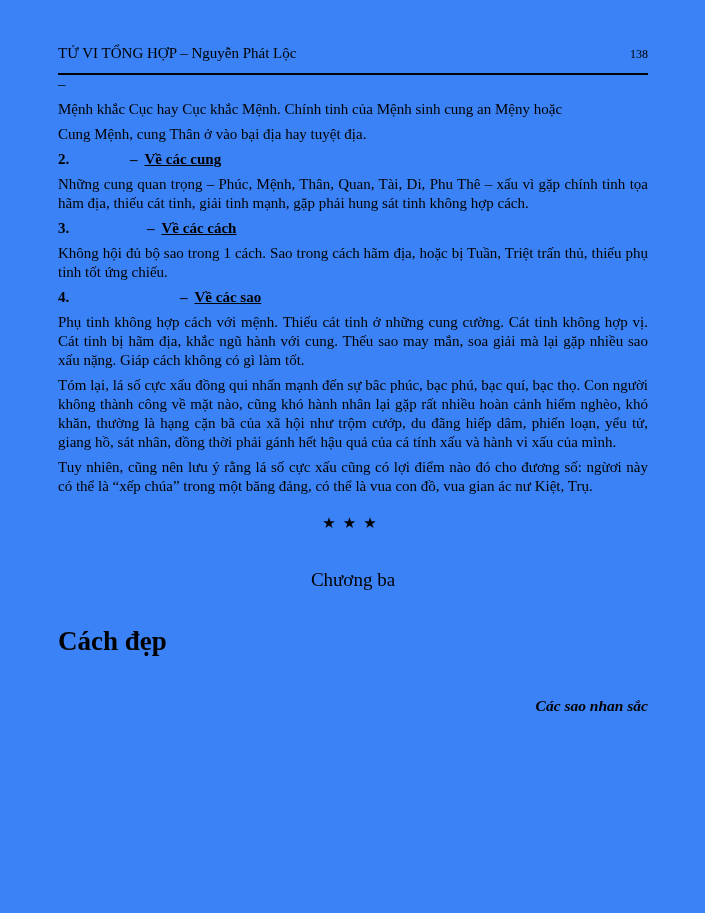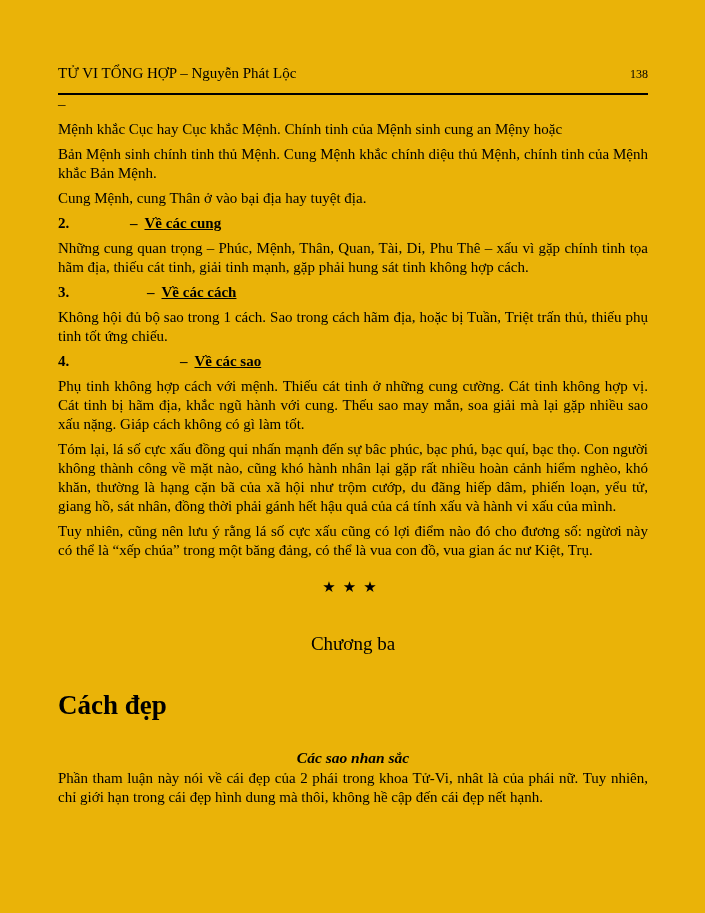--- a/index.html
+++ b/index.html
@@ -1,25 +1,25 @@
 <!DOCTYPE html>
 <html lang="vi"><head>
 <meta charset="utf-8">
 <style>
   html, body { margin: 0; padding: 0; background: #ffffff; }
   .page {
     position: relative;
     width: 705px;
     height: 913px;
     box-sizing: border-box;
-    background: #eab308;
+    background: #3b82f6;
     color: #000000;
     font-family: "Liberation Serif", "DejaVu Serif", serif;
     font-size: 15px;
-    padding: 64px 57px 0 58px;
+    padding: 44px 57px 0 58px;
     overflow: hidden;
   }
   .page-header {
     display: flex;
     justify-content: space-between;
     align-items: baseline;
     line-height: 19px;
     white-space: nowrap;
   }
   .page-header .pageno { font-size: 12px; }
@@ -61,22 +61,22 @@
     line-height: 22px;
   }
   .chapter-title {
     margin-top: 36px;
     text-align: left;
     font-weight: bold;
     font-size: 27px;
     line-height: 28px;
   }
   .chapter-subtitle {
-    margin-top: 30px;
-    text-align: center;
+    margin-top: 42px;
+    text-align: right;
     font-weight: bold;
     font-style: italic;
     font-size: 15.5px;
     line-height: 18px;
   }
   .topics {
     margin: 10px 0 0 222px;
   }
   .topic-row {
     line-height: 26px;
@@ -99,21 +99,20 @@
     <span class="pageno">138</span>
   </div>
   <div class="rule"></div>
 
   <div class="hang-row ngu first-block">
     <span class="marker">–</span>
   </div>
 
   <p class="body-par">Mệnh khắc Cục hay Cục khắc Mệnh. Chính tinh của Mệnh sinh cung an Mệny hoặc</p>
 
-  <p class="body-par">Bản Mệnh sinh chính tinh thủ Mệnh. Cung Mệnh khắc chính diệu thủ Mệnh, chính tinh của Mệnh khắc Bản Mệnh.</p>
 
   <p class="body-par">Cung Mệnh, cung Thân ở vào bại địa hay tuyệt địa.</p>
 
   <div class="hang-row n2">
     <span class="marker">2.</span>
     <span class="dash">–</span>
     <span class="lbl">Về các cung</span>
   </div>
 
   <p class="body-par">Những cung quan trọng – Phúc, Mệnh, Thân, Quan, Tài, Di, Phu Thê – xấu vì gặp chính tinh tọa hãm địa, thiếu cát tinh, giải tinh mạnh, gặp phải hung sát tinh không hợp cách.</p>
@@ -140,15 +139,14 @@
 
   <div class="separator">★★★</div>
 
   <div class="chapter-kicker">Chương ba</div>
 
   <div class="chapter-title">Cách đẹp</div>
 
   <div class="chapter-subtitle">Các sao nhan sắc</div>
 
 
-  <p class="intro-par">Phần tham luận này nói về cái đẹp của 2 phái trong khoa Tử-Vi, nhât là của phái nữ. Tuy nhiên, chỉ giới hạn trong cái đẹp hình dung mà thôi, không hề cập đến cái đẹp nết hạnh.</p>
 
 </div>
 
 </body></html>

